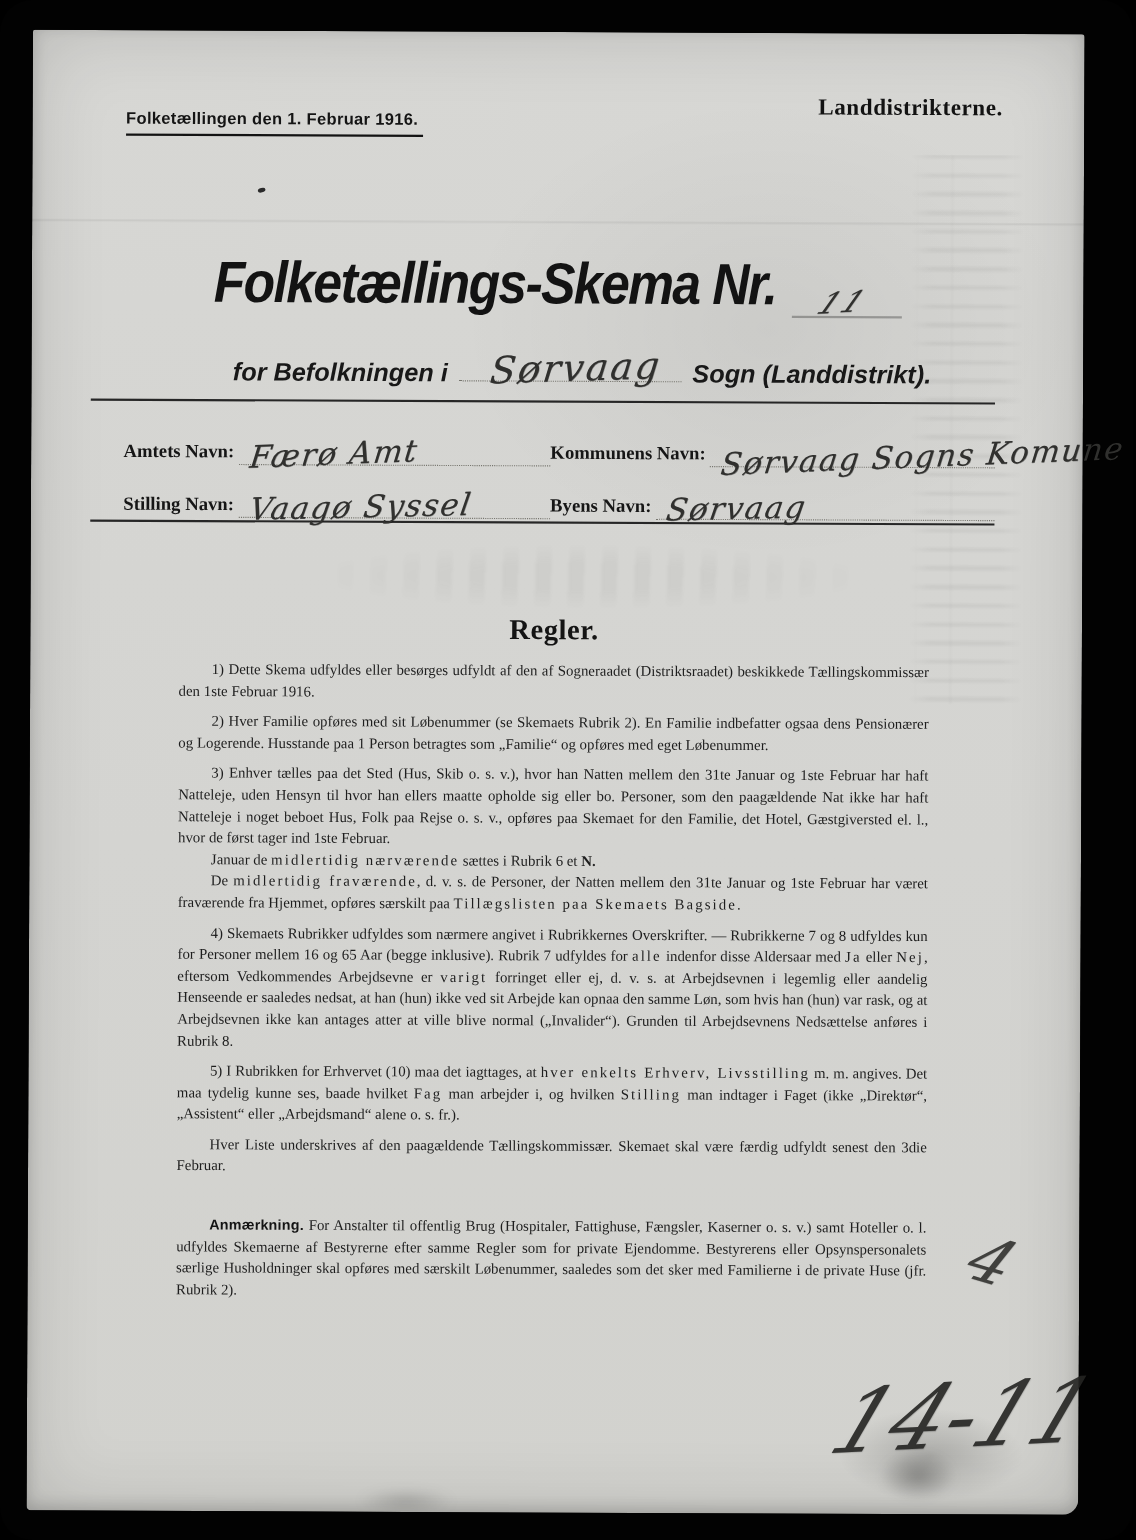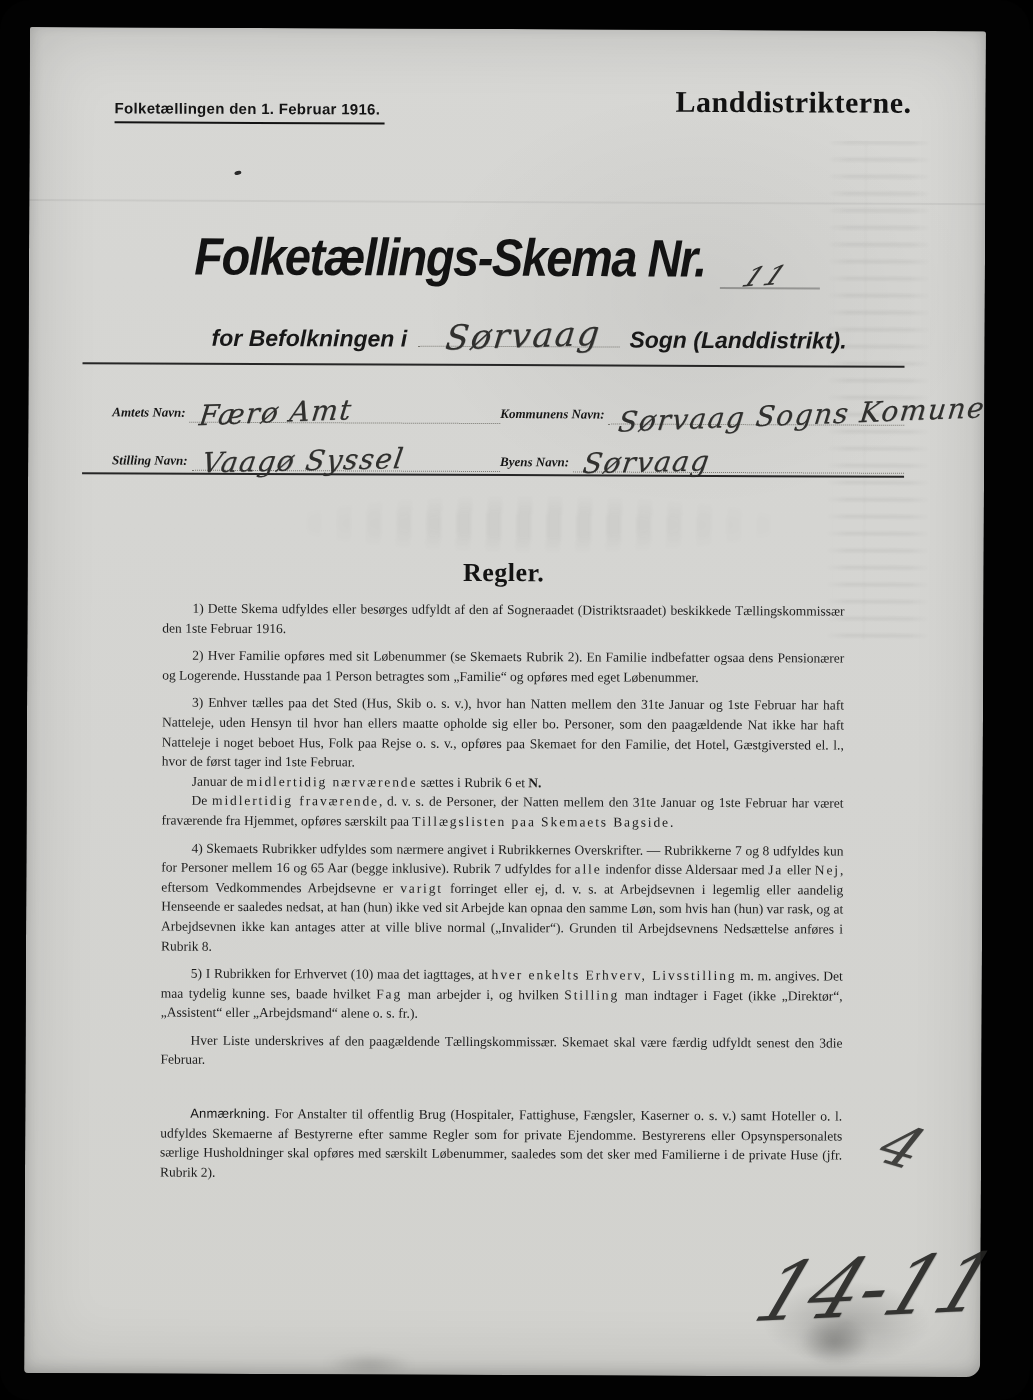--- a/index.html
+++ b/index.html
@@ -32,21 +32,21 @@
   .smudge-br{left:775px;top:1288px;width:70px;height:46px;filter:blur(4px);
       background:radial-gradient(closest-side, rgba(0,0,0,.28), transparent);}
   .smudge-bm{left:300px;top:1325px;width:90px;height:22px;filter:blur(5px);
       background:radial-gradient(closest-side, rgba(0,0,0,.18), transparent);}
 
   
   .hdr-left{position:absolute;left:85px;top:72px;
       font-family:"Liberation Sans", sans-serif;font-weight:bold;font-size:15px;letter-spacing:.3px;
       border-bottom:2.5px solid #131313;padding:0 4px 5px 0;color:#141414;}
   .hdr-right{position:absolute;right:74px;top:55px;
-      font-family:"Liberation Serif", serif;font-weight:bold;font-size:30px;letter-spacing:.5px;color:#121212;}
+      font-family:"Liberation Serif", serif;font-weight:bold;font-size:21px;letter-spacing:.5px;color:#121212;}
 
   
   .title-line{position:absolute;left:110px;right:110px;top:204px;display:flex;justify-content:center;align-items:flex-end;}
   .title-main{display:inline-block;font-family:"Liberation Sans", sans-serif;font-style:italic;font-weight:900;
       font-size:47px;letter-spacing:-1.5px;transform:scaleY(1.12);transform-origin:bottom;color:#131313;}
   .nr-entry{width:100px;margin-left:14px;border-bottom:2px solid rgba(0,0,0,.28);text-align:center;position:relative;height:40px;}
   .hand{font-family:"DejaVu Serif", serif;font-style:italic;color:#30302e;
       text-shadow:.4px .4px .6px rgba(0,0,0,.35);white-space:nowrap;}
   .nr-entry .hand{position:absolute;left:26px;bottom:-4px;font-size:27px;display:inline-block;
       transform:skewX(-30deg) rotate(-4deg);letter-spacing:3px;}
@@ -56,39 +56,39 @@
   .sub-entry{flex:1;margin:0 10px;border-bottom:1.5px dotted #77766f;position:relative;height:30px;}
   .sub-entry .hand{position:absolute;left:28px;bottom:-9px;font-size:34px;transform:rotate(-2deg) skewX(-8deg);letter-spacing:2px;}
 
   
   .fields-section{position:absolute;left:54px;top:335px;width:822px;height:112px;
       border-top:2px solid #262626;border-bottom:2px solid #262626;padding-top:14px;box-sizing:border-box;}
   .frow{display:flex;height:44px;align-items:flex-end;margin-bottom:4px;}
   .fcell{display:flex;align-items:flex-end;}
   .fcell.left{width:418px;padding-left:30px;box-sizing:border-box;}
   .fcell.right{flex:1;}
-  .flabel{font-family:"Liberation Serif", serif;font-style:italic;font-weight:bold;font-size:13px;
+  .flabel{font-family:"Liberation Serif", serif;font-weight:bold;font-size:17px;
       white-space:nowrap;padding-bottom:2px;color:#161616;}
   .fvalue{flex:1;border-bottom:1.5px dotted #77766f;position:relative;height:22px;margin-left:4px;}
   .fvalue .hand{position:absolute;left:10px;bottom:-7px;font-size:28px;transform:rotate(-2.5deg) skewX(-9deg);letter-spacing:1.5px;}
   .frow:nth-child(2) .fvalue .hand{transform:rotate(-1.5deg) skewX(-10deg);}
 
   
   .rules-heading{position:absolute;left:135px;width:682px;top:529px;text-align:center;
       font-family:"Liberation Serif", serif;font-weight:bold;font-size:26px;letter-spacing:.5px;color:#141414;}
   .rules{position:absolute;left:135px;top:571px;width:682px;}
   .rules p, .annotation p{margin:0 0 8px;text-align:justify;text-indent:30px;
       font-family:"Liberation Serif", serif;font-size:13.5px;line-height:19.6px;color:#1e1e1e;}
   .rules p.tight{margin-bottom:0;}
   .run-sp{letter-spacing:.14em;}
   .run-b{font-weight:bold;}
 
   
   .annotation{position:absolute;left:135px;top:1076px;width:682px;}
-  .ann-label{font-family:"Liberation Sans", sans-serif;font-weight:normal;font-size:13px;letter-spacing:.2px;color:#141414;}
+  .ann-label{font-family:"Liberation Sans", sans-serif;font-weight:bold;font-size:13px;letter-spacing:.2px;color:#141414;}
 
   
   .mark-4{position:absolute;left:858px;top:1082px;font-family:"DejaVu Serif", serif;font-style:italic;
       font-size:58px;color:#2d2d2b;transform:rotate(16deg) skewX(-12deg);opacity:.88;
       text-shadow:.4px .4px .8px rgba(0,0,0,.3);}
   .mark-archive{position:absolute;left:740px;top:1212px;font-family:"DejaVu Serif", serif;font-style:italic;
       font-size:76px;color:#242422;transform:skewX(-24deg) rotate(-3deg) scaleY(1.08);letter-spacing:1px;
       opacity:.9;text-shadow:.5px .5px 1px rgba(0,0,0,.3);white-space:nowrap;}
 </style>
 </head>

